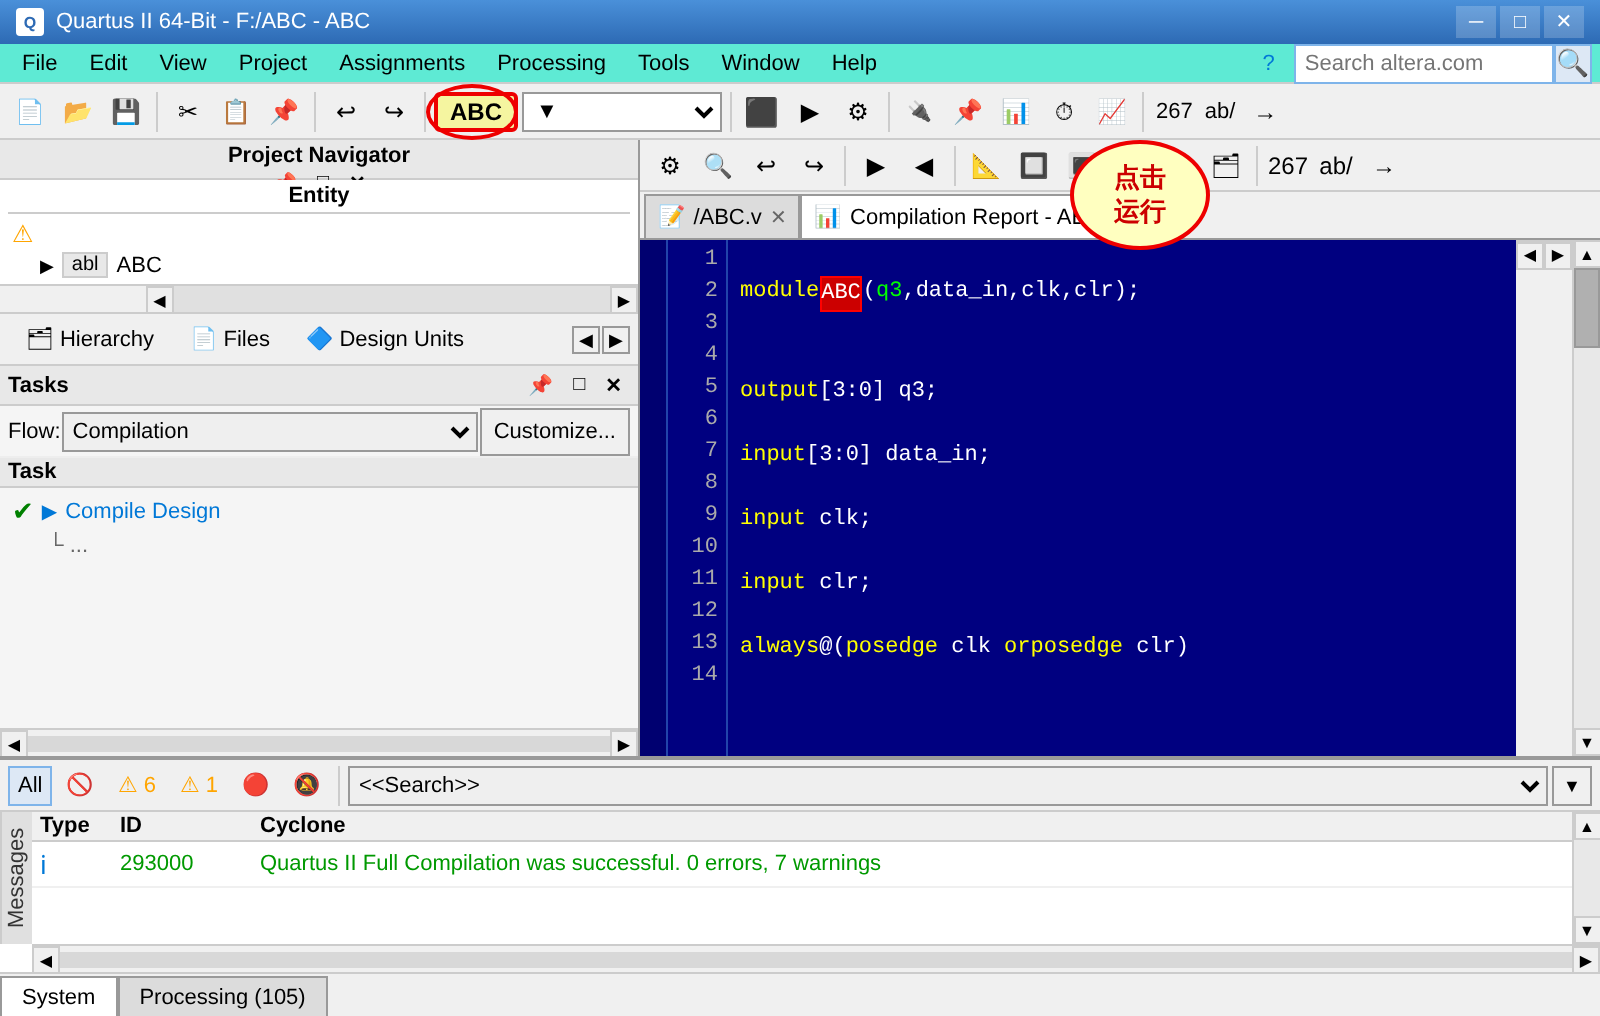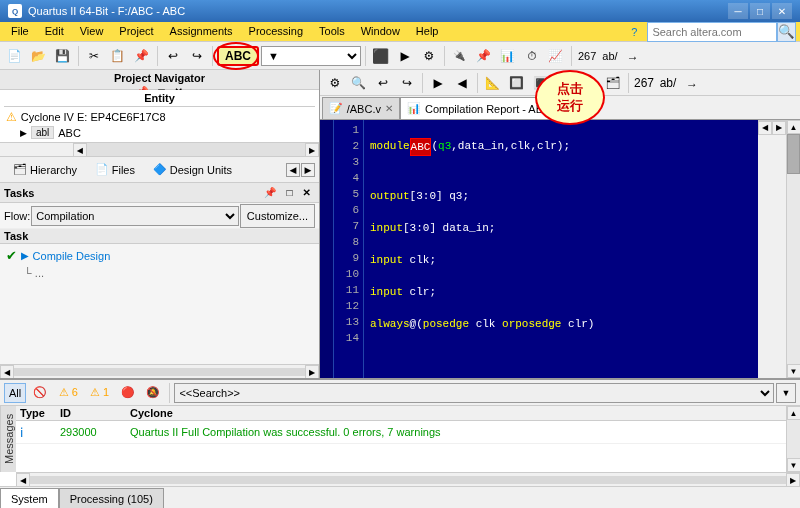--- a/index.html
+++ b/index.html
@@ -16,23 +16,24 @@
       justify-content: space-between;
     }
     .title-bar-left { display: flex; align-items: center; gap: 6px; }
     .title-bar-icon { width: 14px; height: 14px; background: #fff; border-radius: 2px; display: flex; align-items: center; justify-content: center; font-size: 8px; color: #2d6ab4; font-weight: bold; }
     .title-bar-title { font-size: 11px; }
     .title-bar-controls { display: flex; gap: 2px; }
     .title-bar-btn { width: 20px; height: 16px; background: rgba(255,255,255,0.2); border: none; color: white; font-size: 10px; cursor: pointer; display: flex; align-items: center; justify-content: center; }
 
     
     .menu-bar {
-      background: #fde047;
-      height: 20px;
-      display: flex;
+      background: #5eead4;
+      height: 20px;
+      display: flex;
+      align-items: center;
       padding: 0 4px;
       border-bottom: 1px solid #ccc;
       gap: 2px;
     }
     .menu-item {
       padding: 2px 6px;
       font-size: 11px;
       cursor: pointer;
       border: 1px solid transparent;
     }
@@ -559,21 +560,20 @@
             <span class="panel-icon-btn">📌</span>
             <span class="panel-icon-btn">□</span>
             <span class="panel-icon-btn">✕</span>
           </div>
         </div>
 
         <div class="entity-section">
           <div class="entity-header">Entity</div>
           <div class="entity-item">
             <span class="warn-icon">⚠</span>
-            <span>Cyclone IV E: EP4CE6F17C8</span>
           </div>
           <div class="entity-item" style="padding-left:16px;">
             <span style="font-size:9px;">▶</span>
             <span class="entity-chip">abl</span>
             <span>ABC</span>
           </div>
         </div>
 
         <div style="height:14px;background:#f0f0f0;border-bottom:1px solid #ccc;display:flex;">
           <div style="flex:1;"></div>

